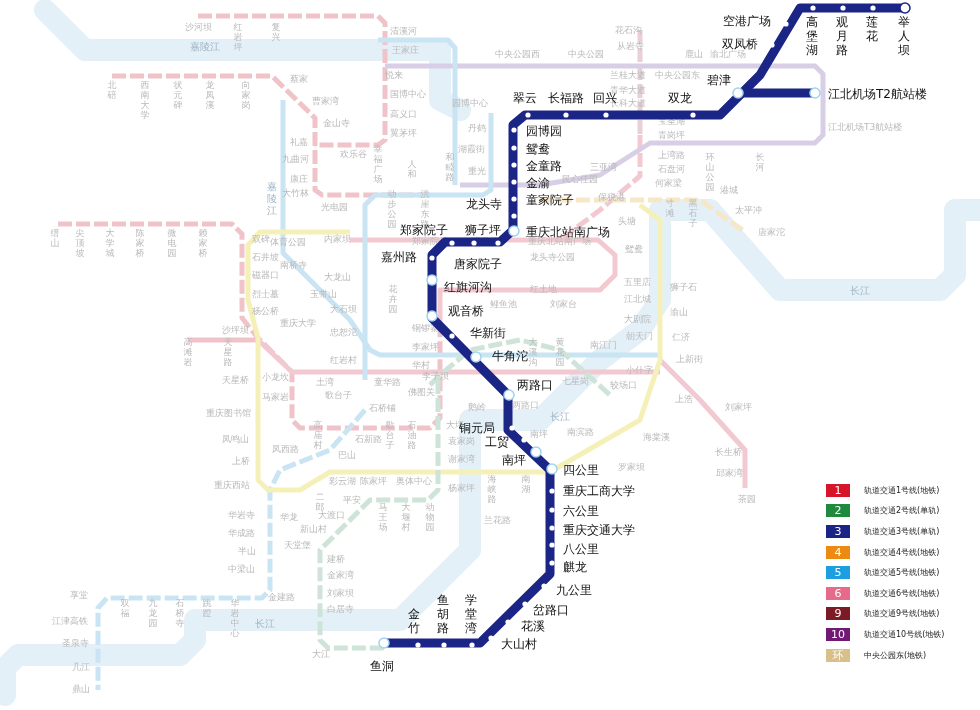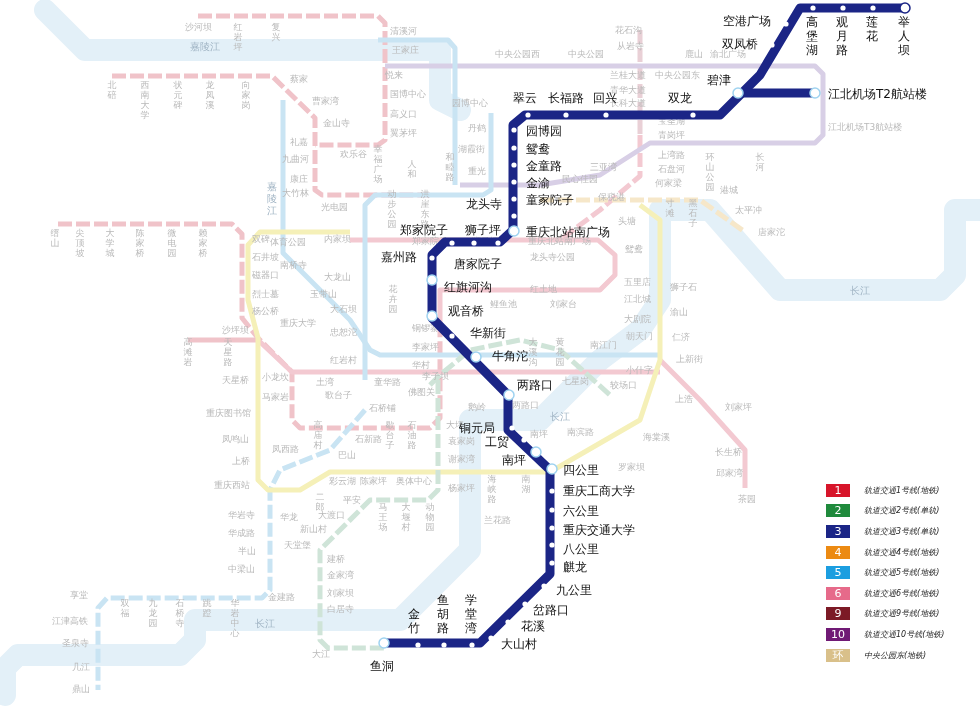--- a/index.html
+++ b/index.html
@@ -6,21 +6,21 @@
   body { width: 980px; height: 710px; overflow: hidden; position: relative;
          font-family: "DejaVu Sans", "Liberation Sans", sans-serif; }
   #map { position: absolute; left: 0; top: 0; width: 980px; height: 710px; }
   .faded-label { fill: #b9b9b9; font-size: 9px; }
   .river-label { fill: #9fb3c3; font-size: 10px; }
   .main-label { fill: #111111; font-size: 12px; }
   .legend { position: absolute; left: 826px; top: 480px; width: 150px; }
   .legend-row { display: flex; align-items: center; height: 20.6px; }
   .legend-badge { width: 24px; height: 13px; color: #fff; font-size: 11px; line-height: 13px;
                   text-align: center; font-family: "DejaVu Sans", sans-serif; margin-right: 14px; }
-  .legend-text { font-size: 8px; color: #222; white-space: nowrap; font-style: italic; }
+  .legend-text { font-size: 8px; color: #222; white-space: nowrap; }
 </style>
 </head>
 <body>
 
 <svg id="map" width="980" height="710" viewBox="0 0 980 710" xmlns="http://www.w3.org/2000/svg">
   <g id="rivers">
       <polyline points="45,10 85,50 440,50 440,100 460,110" fill="none" stroke="#e3f0f8" stroke-width="22" stroke-linejoin="round" stroke-linecap="round"></polyline>
       <polyline points="5,695 5,668 18,655 180,655 195,640 195,620 210,620 400,620 470,550 470,420 540,420 560,400 600,360 640,330 660,300 660,210 710,210 780,290 940,290 955,275 955,210 980,210" fill="none" stroke="#e3f0f8" stroke-width="22" stroke-linejoin="round" stroke-linecap="round"></polyline>
     </g>
   <g id="faded-lines">

